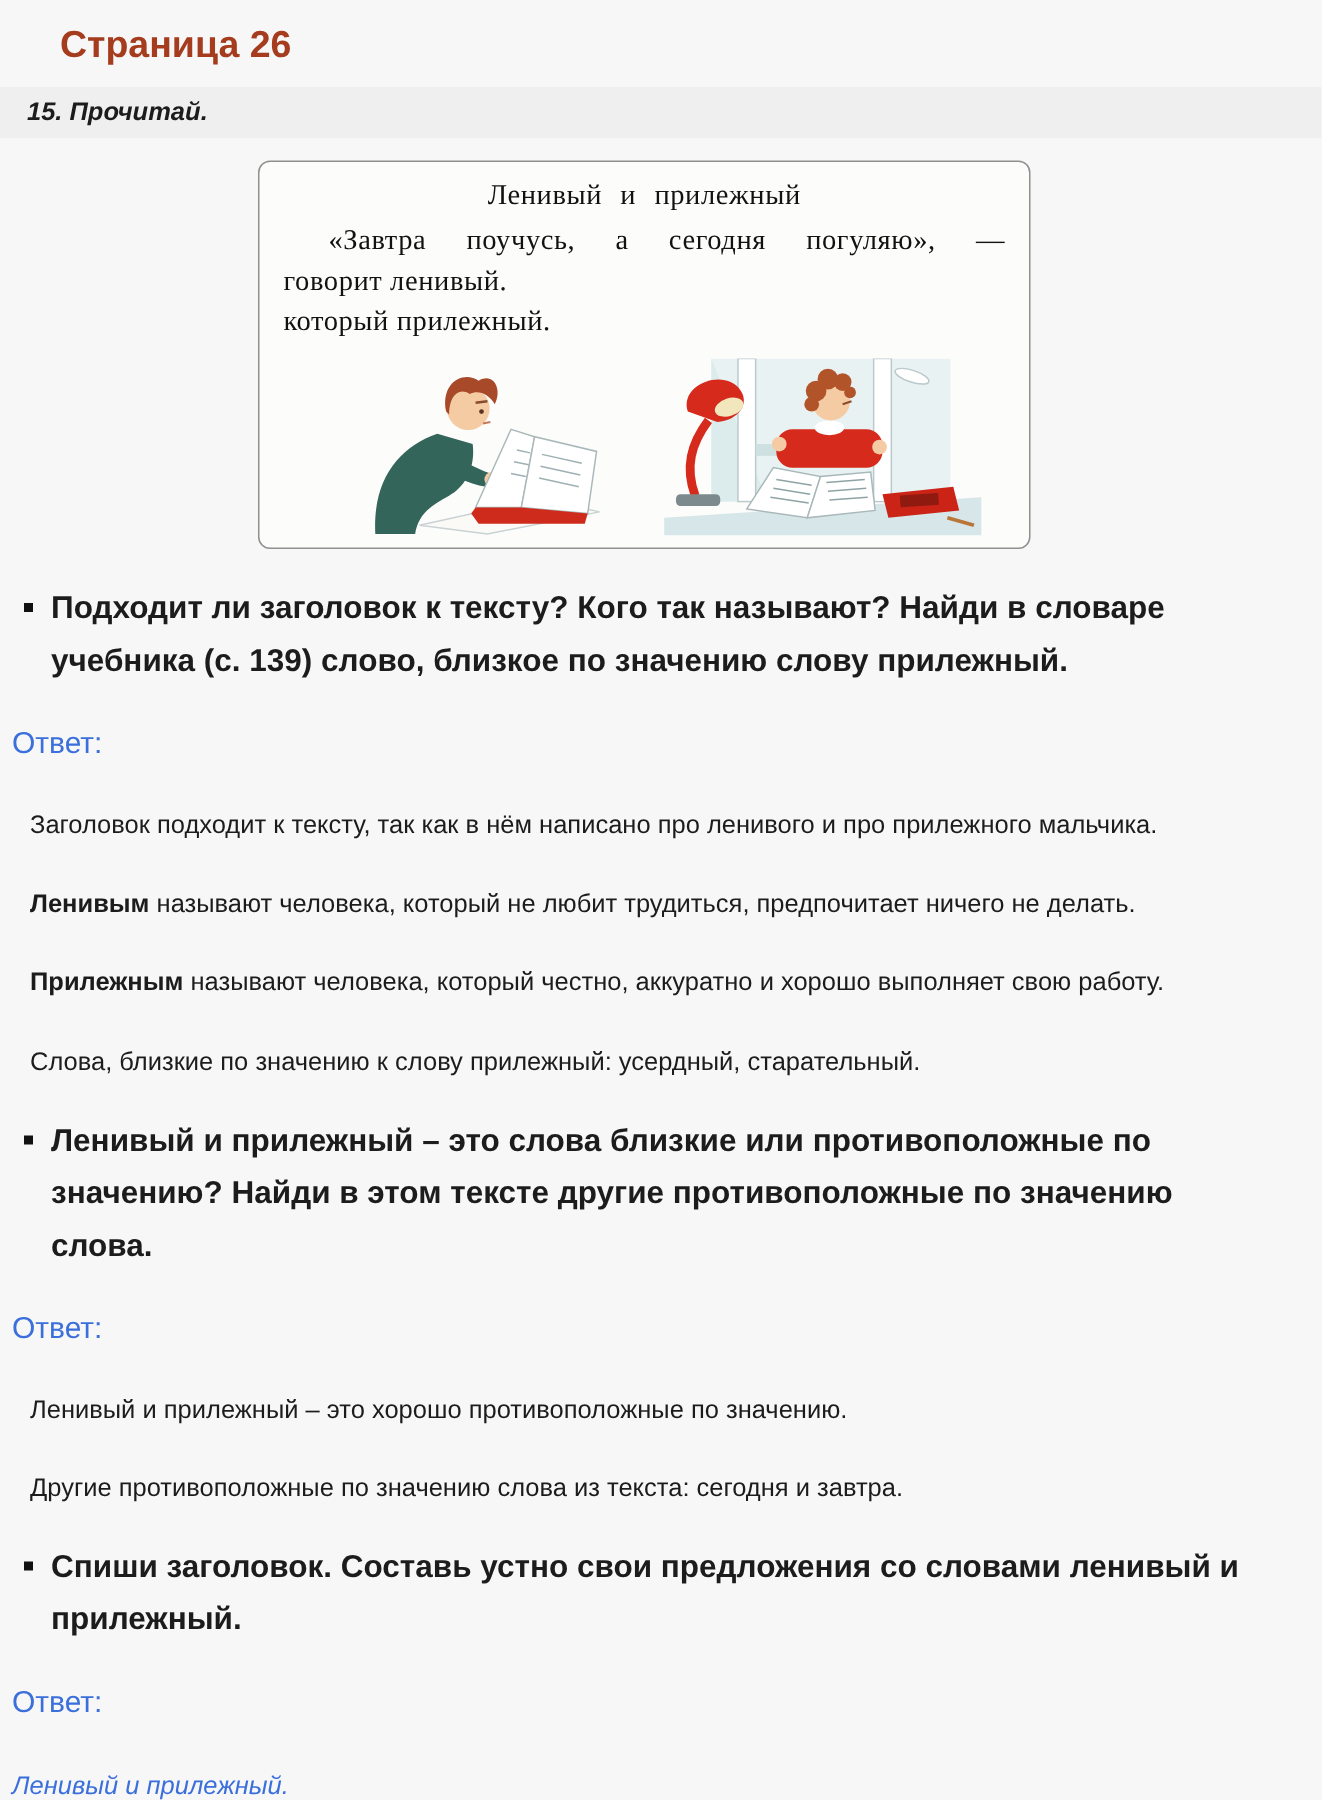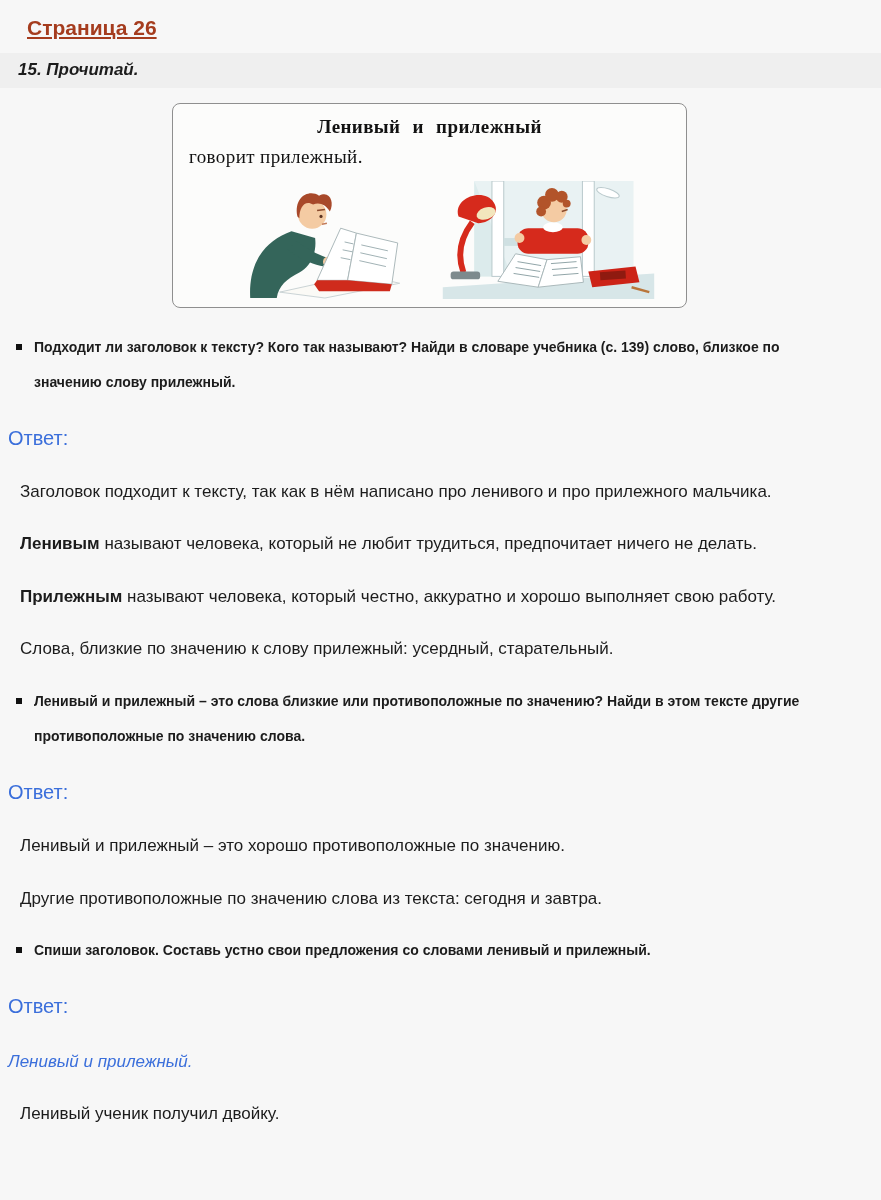--- a/index.html
+++ b/index.html
@@ -12,26 +12,25 @@
   *{box-sizing:border-box;}
   html,body{margin:0;padding:0;}
   body{
     width:881px;
     min-height:1200px;
     background:var(--page-bg);
     font-family:"Liberation Sans","DejaVu Sans",sans-serif;
     color:var(--text-color);
   }
   .page-title{
-    margin:16px 0 13px 27px;
-    font-size:21px;
+    margin:16px 0 13px 40px;
+    font-size:25px;
     font-weight:bold;
     color:var(--page-title);
     line-height:1.15;
-    text-decoration:underline;
   }
   .exercise-bar{
     width:100%;
     background:var(--exercise-bar-bg);
     padding:7px 0 7px 18px;
     font-size:17px;
     font-weight:bold;
     line-height:1.2;
     font-style:italic;
   }
@@ -45,21 +44,21 @@
     padding:10px 16px 6px 16px;
   }
   .excerpt{
     font-family:"Liberation Serif","DejaVu Serif",serif;
     font-size:19px;
     letter-spacing:.4px;
     color:#121212;
   }
   .excerpt-title{
     text-align:center;
-    font-weight:bold;
+    font-weight:normal;
     word-spacing:7px;
     margin:2px 0 6px 0;
   }
   .excerpt p{margin:0;line-height:1.42;}
   .excerpt .l-first{
     display:block;
     text-indent:30px;
     text-align:justify;
     text-align-last:justify;
   }
@@ -85,21 +84,21 @@
     padding-right:30px;
   }
   .bullet-square{
     flex:0 0 auto;
     width:6px;height:6px;
     background:#111;
     margin:14px 12px 0 0;
   }
   .bullet-item p{
     margin:0;
-    font-size:14px;
+    font-size:21px;
     font-weight:bold;
     line-height:35px;
   }
   .answer-label{
     margin:24px 0 0 8px;
     font-size:20px;
     color:var(--answer-blue);
     line-height:1.4;
   }
   .answer-p{
@@ -122,21 +121,25 @@
 <h1 class="page-title">Страница 26</h1>
 
 <div class="exercise-bar">
   <span>15. Прочитай.</span>
 </div>
 
 <div class="excerpt-card">
   <div class="excerpt">
     <div class="excerpt-title">Ленивый и прилежный</div>
     <p>
-      <span class="l-rest">говорит прилежный.</span>
+      <span class="l-first">«Завтра поучусь, а сегодня погуляю», —</span>
+      <span class="l-rest">говорит ленивый.</span>
+    </p>
+    <p>
+      <span class="l-rest">который прилежный.</span>
     </p>
   </div>
 
   <div class="illustration">
 
     <svg width="185" height="118" viewBox="0 0 185 120" aria-hidden="true">
       <polygon points="50,113 132,95 172,104 96,119" fill="#fbfaf6" stroke="#c9d2d4" stroke-width="1"></polygon>
       <path d="M20,119 C18,82 36,60 62,51 L86,58 C88,74 81,87 70,93 C57,100 49,106 47,119 Z" fill="#34655a"></path>
       <path d="M58,70 C70,79 83,85 95,87 L98,78 C87,74 76,68 67,61 Z" fill="#34655a"></path>
       <circle cx="83" cy="34" r="14.5" fill="#f4cba3"></circle>

